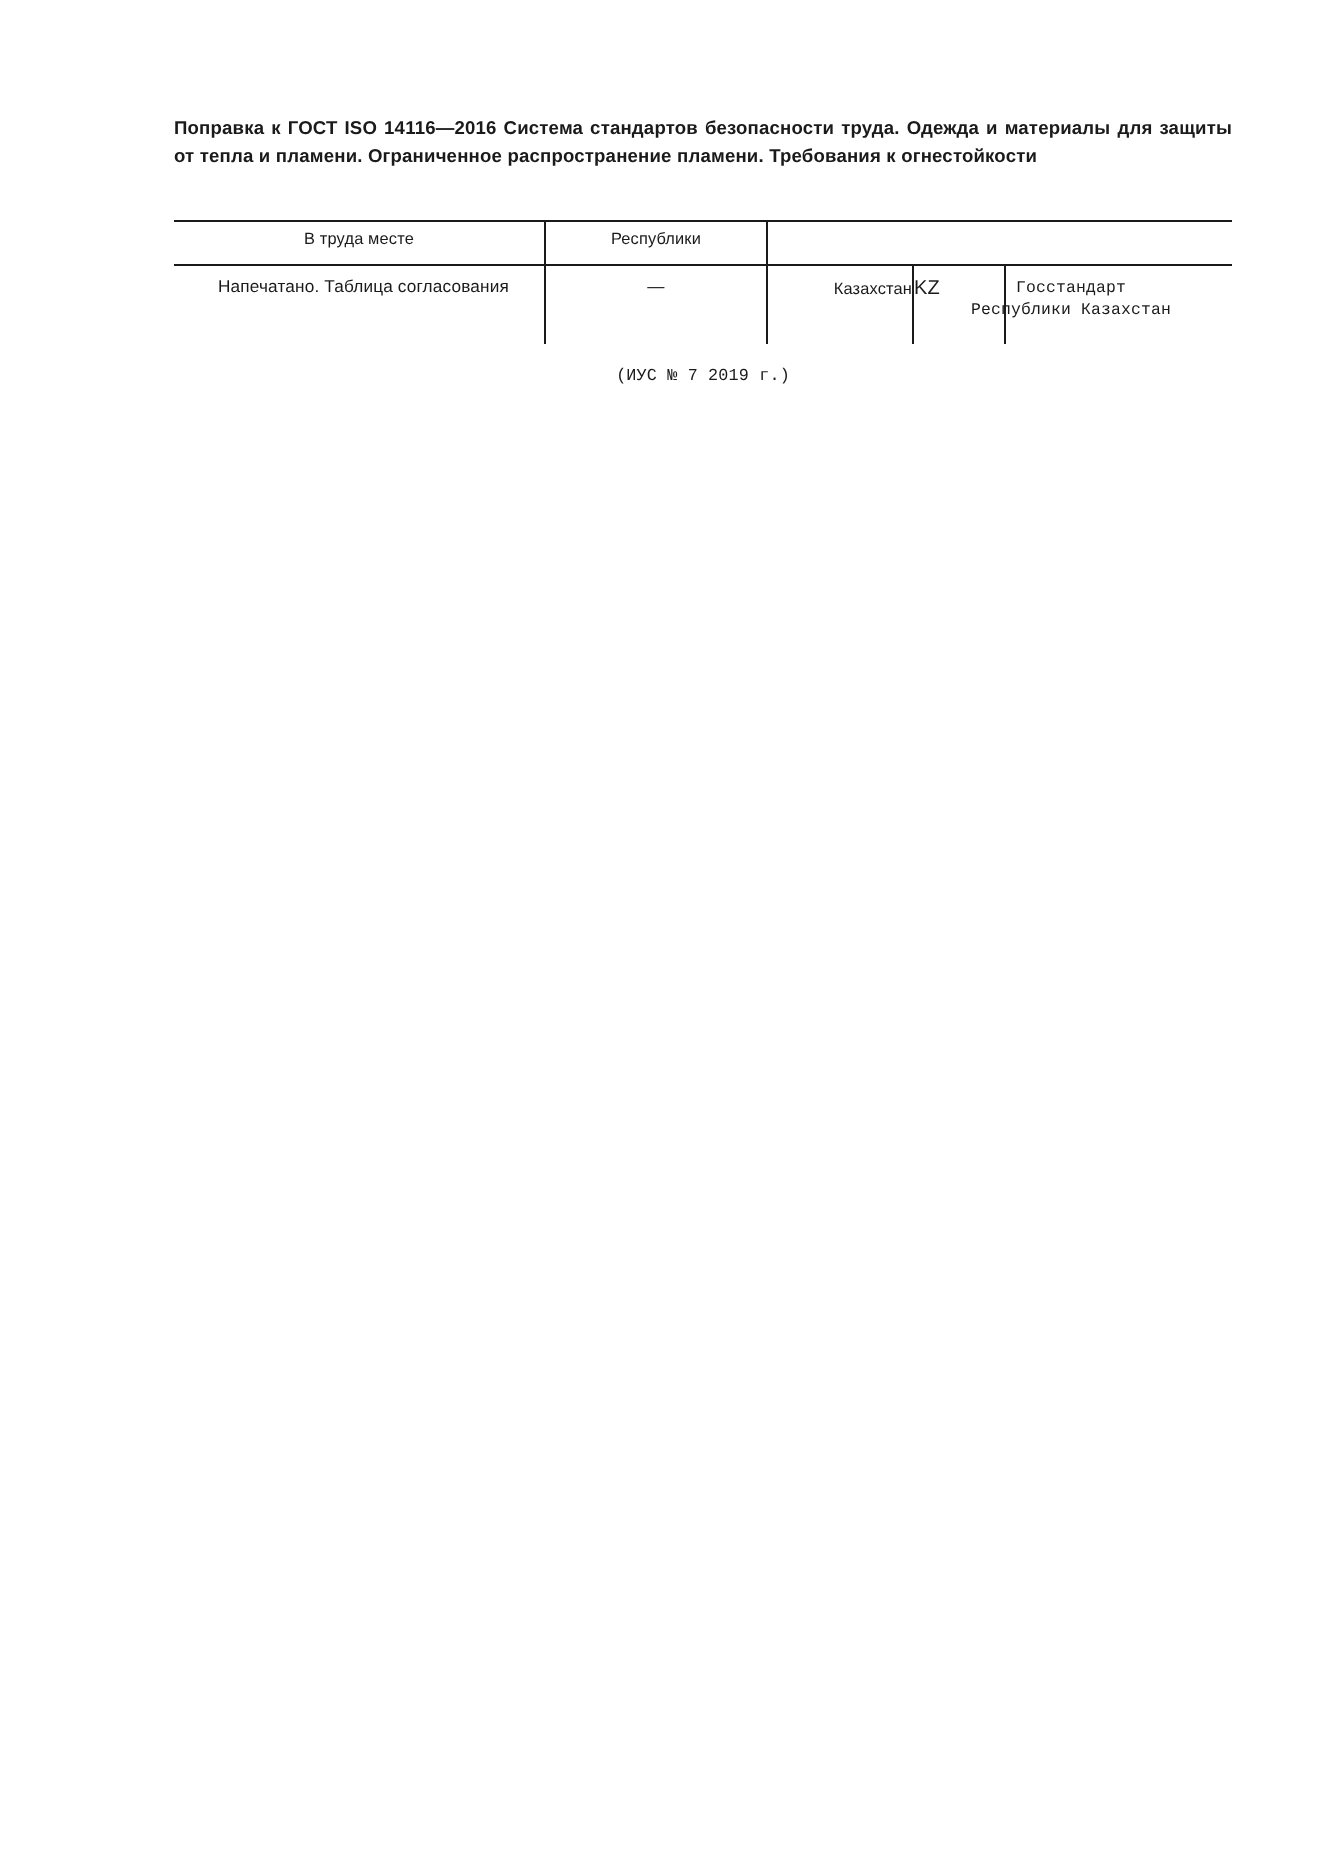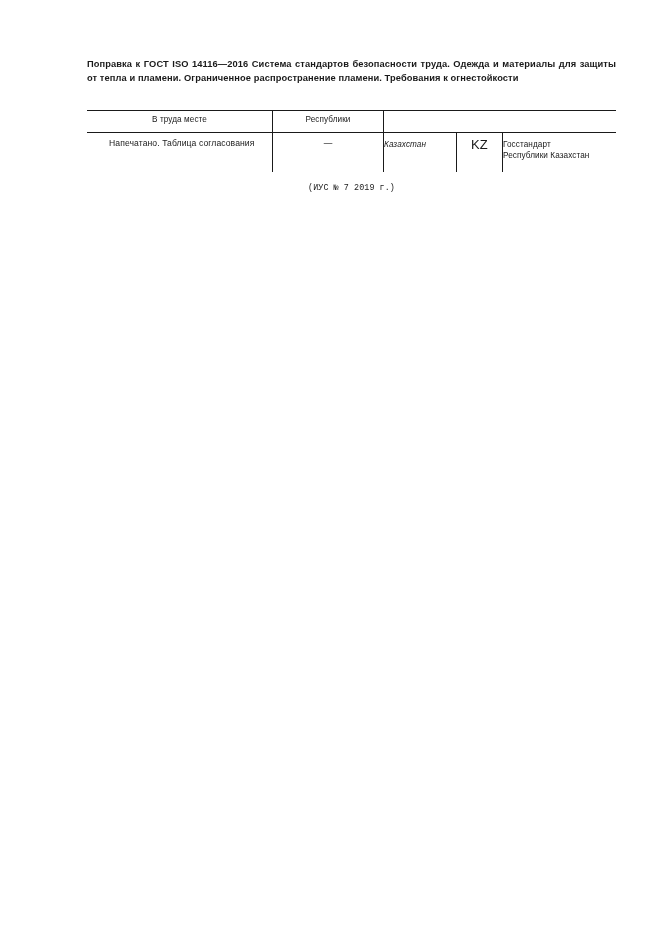--- a/index.html
+++ b/index.html
@@ -105,39 +105,38 @@
     text-indent: 22px;
   }
   .td-print {
     left: 186px;
     width: 110px;
     text-align: center;
   }
   .td-country {
     left: 297px;
     width: 72px;
-    text-align: left;
+    text-align: right;
     font-size: 8.2px;
     top: 29px;
-    font-style: italic;
   }
   .td-code {
     left: 370px;
     width: 45px;
-    text-align: center;
-    font-size: 13px;
+    font-size: 10px;
     top: 29px;
   }
   .td-org {
-    left: 416px;
+    left: 392px;
     width: 113px;
-    text-align: left;
+    text-align: center;
     font-size: 8.2px;
     line-height: 11.4px;
     top: 29px;
+    font-family: Liberation Mono, monospace;
   }
 
   
   .doc-footer {
     position: absolute;
     left: 71px;
     top: 182px;
     width: 529px;
     text-align: center;
     font-size: 8.4px;

